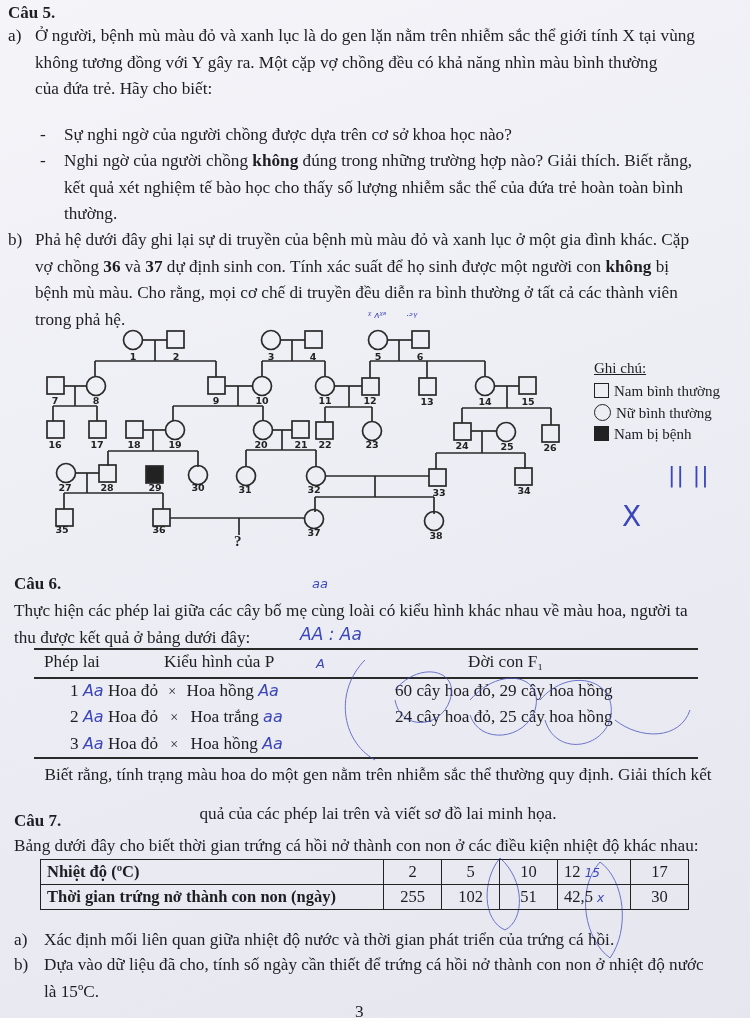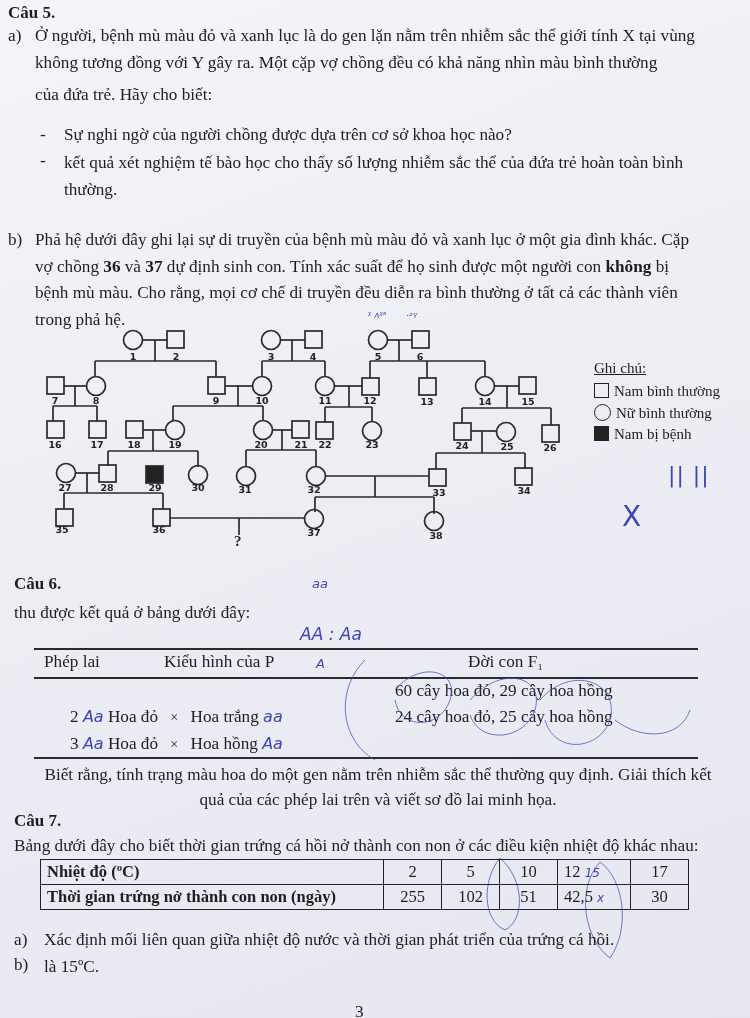--- a/index.html
+++ b/index.html
@@ -29,28 +29,29 @@
 <body>
 
 <div class="page">
 
   <div class="abs h" style="left:8px;top:3px;">Câu 5.</div>
 
   <div class="abs p" style="left:8px;top:24px;">a)</div>
   <div class="abs p" style="left:35px;top:24px;width:705px;">
     <div>Ở người, bệnh mù màu đỏ và xanh lục là do gen lặn nằm trên nhiễm sắc thể giới tính X tại vùng</div>
     <div style="margin-top:2px">không tương đồng với Y gây ra. Một cặp vợ chồng đều có khả năng nhìn màu bình thường</div>
-    <div style="margin-top:8px">của đứa trẻ. Hãy cho biết:</div>
+    <div style="margin-top:2px">của đứa trẻ. Hãy cho biết:</div>
   </div>
 
   <div class="abs p" style="left:40px;top:123px;">-</div>
   <div class="abs p" style="left:64px;top:123px;">Sự nghi ngờ của người chồng được dựa trên cơ sở khoa học nào?</div>
 
   <div class="abs p" style="left:40px;top:149px;">-</div>
   <div class="abs p" style="left:64px;top:149px;width:676px;">
+    <div><span>Nghi ngờ của người chồng </span><b>không</b><span> đúng trong những trường hợp nào? Giải thích. Biết rằng,</span></div>
     <div style="margin-top:2px">kết quả xét nghiệm tế bào học cho thấy số lượng nhiễm sắc thể của đứa trẻ hoàn toàn bình</div>
     <div style="margin-top:2px">thường.</div>
   </div>
 
   <div class="abs p" style="left:8px;top:228px;">b)</div>
   <div class="abs p" style="left:35px;top:228px;width:710px;">
     <div>Phả hệ dưới đây ghi lại sự di truyền của bệnh mù màu đỏ và xanh lục ở một gia đình khác. Cặp</div>
     <div style="margin-top:2px"><span>vợ chồng </span><b>36</b><span> và </span><b>37</b><span> dự định sinh con. Tính xác suất để họ sinh được một người con </span><b>không</b><span> bị</span></div>
     <div style="margin-top:2px">bệnh mù màu. Cho rằng, mọi cơ chế di truyền đều diễn ra bình thường ở tất cả các thành viên</div>
     <div style="margin-top:2px">trong phả hệ.</div>
@@ -229,31 +230,40 @@
     <div style="margin-bottom:4px;"><span class="legend-box"></span><span>Nam bình thường</span></div>
     <div style="margin-bottom:4px;"><span class="legend-circ"></span><span>Nữ bình thường</span></div>
     <div><span class="legend-box legend-fill"></span><span>Nam bị bệnh</span></div>
   </div>
   <div class="abs hand" style="left:668px;top:462px;font-size:22px;font-style:normal;letter-spacing:1px;">|| ||</div>
   <div class="abs hand" style="left:622px;top:500px;font-size:28px;font-style:normal;">X</div>
 
   <div class="abs h" style="left:14px;top:574px;">Câu 6.</div>
   <div class="abs hand" style="left:312px;top:576px;font-size:13px;">aa</div>
   <div class="abs p" style="left:14px;top:599px;width:728px;">
+    <div>Thực hiện các phép lai giữa các cây bố mẹ cùng loài có kiểu hình khác nhau về màu hoa, người ta</div>
     <div style="margin-top:2px">thu được kết quả ở bảng dưới đây:</div>
   </div>
   <div class="abs hand" style="left:300px;top:624px;font-size:17px;">AA : Aa</div>
 
   <div class="rule" style="left:34px;top:648px;width:664px;"></div>
   <div class="abs p" style="left:44px;top:650px;">Phép lai</div>
   <div class="abs p" style="left:141px;top:650px;margin-left:23px;">Kiểu hình của P</div>
   <div class="abs hand" style="left:316px;top:656px;font-size:13px;">A</div>
   <div class="abs p" style="left:468px;top:650px;">Đời con F₁</div>
   <div class="rule" style="left:34px;top:677px;width:664px;"></div>
 
+  <div class="abs p" style="left:70px;top:679px;">
+    <span>1</span>
+    <span class="hand" style="font-size:16px;">Aa</span>
+    <span>Hoa đỏ</span>
+    <span style="margin:0 6px;font-size:14px;">×</span>
+    <span>Hoa hồng</span>
+    <span class="hand" style="font-size:16px;">Aa</span>
+  </div>
   <div class="abs p" style="left:395px;top:679px;">60 cây hoa đỏ, 29 cây hoa hồng</div>
 
   <div class="abs p" style="left:70px;top:705px;">
     <span>2</span>
     <span class="hand" style="font-size:16px;">Aa</span>
     <span>Hoa đỏ</span>
     <span style="margin:0 8px;font-size:14px;">×</span>
     <span>Hoa trắng</span>
     <span class="hand" style="font-size:16px;">aa</span>
   </div>
@@ -276,21 +286,21 @@
       <path d="M470 700 C500 665, 545 675, 535 710 C525 740, 480 745, 470 715"></path>
       <path d="M540 700 C570 665, 620 680, 610 720 C600 750, 555 755, 545 720"></path>
       <path d="M615 720 C640 740, 680 740, 690 710"></path>
       <path d="M500 858 C482 880, 482 920, 505 930 C525 920, 525 880, 500 858"></path>
       <path d="M600 862 C575 890, 585 940, 610 958 C630 930, 625 880, 600 862"></path>
     </g>
   </svg>
 
   <div class="abs p" style="left:14px;top:763px;width:728px;text-align:center;">
     <div>Biết rằng, tính trạng màu hoa do một gen nằm trên nhiễm sắc thể thường quy định. Giải thích kết</div>
-    <div style="margin-top:0">quả của các phép lai trên và viết sơ đồ lai minh họa.</div>
+    <div style="margin-top:14px">quả của các phép lai trên và viết sơ đồ lai minh họa.</div>
   </div>
 
   <div class="abs h" style="left:14px;top:811px;">Câu 7.</div>
   <div class="abs p" style="left:14px;top:834px;">Bảng dưới đây cho biết thời gian trứng cá hồi nở thành con non ở các điều kiện nhiệt độ khác nhau:</div>
 
   <table class="t7">
     <tbody>
         <tr>
       <td class="lbl">Nhiệt độ (ºC)</td>
       <td style="width:45px;">2</td>
@@ -307,17 +317,18 @@
       <td style="text-align:left;"><span>42,5</span> <span class="hand" style="font-size:12px;">x</span></td>
       <td>30</td>
     </tr>
   </tbody>
     </table>
 
   <div class="abs p" style="left:14px;top:928px;">a)</div>
   <div class="abs p" style="left:44px;top:928px;">Xác định mối liên quan giữa nhiệt độ nước và thời gian phát triển của trứng cá hồi.</div>
   <div class="abs p" style="left:14px;top:953px;">b)</div>
   <div class="abs p" style="left:44px;top:953px;width:700px;">
+    <div>Dựa vào dữ liệu đã cho, tính số ngày cần thiết để trứng cá hồi nở thành con non ở nhiệt độ nước</div>
     <div style="margin-top:2px">là 15ºC.</div>
   </div>
 
   <div class="abs p" style="left:355px;top:1000px;">3</div>
 </div>
 
 </body></html>

